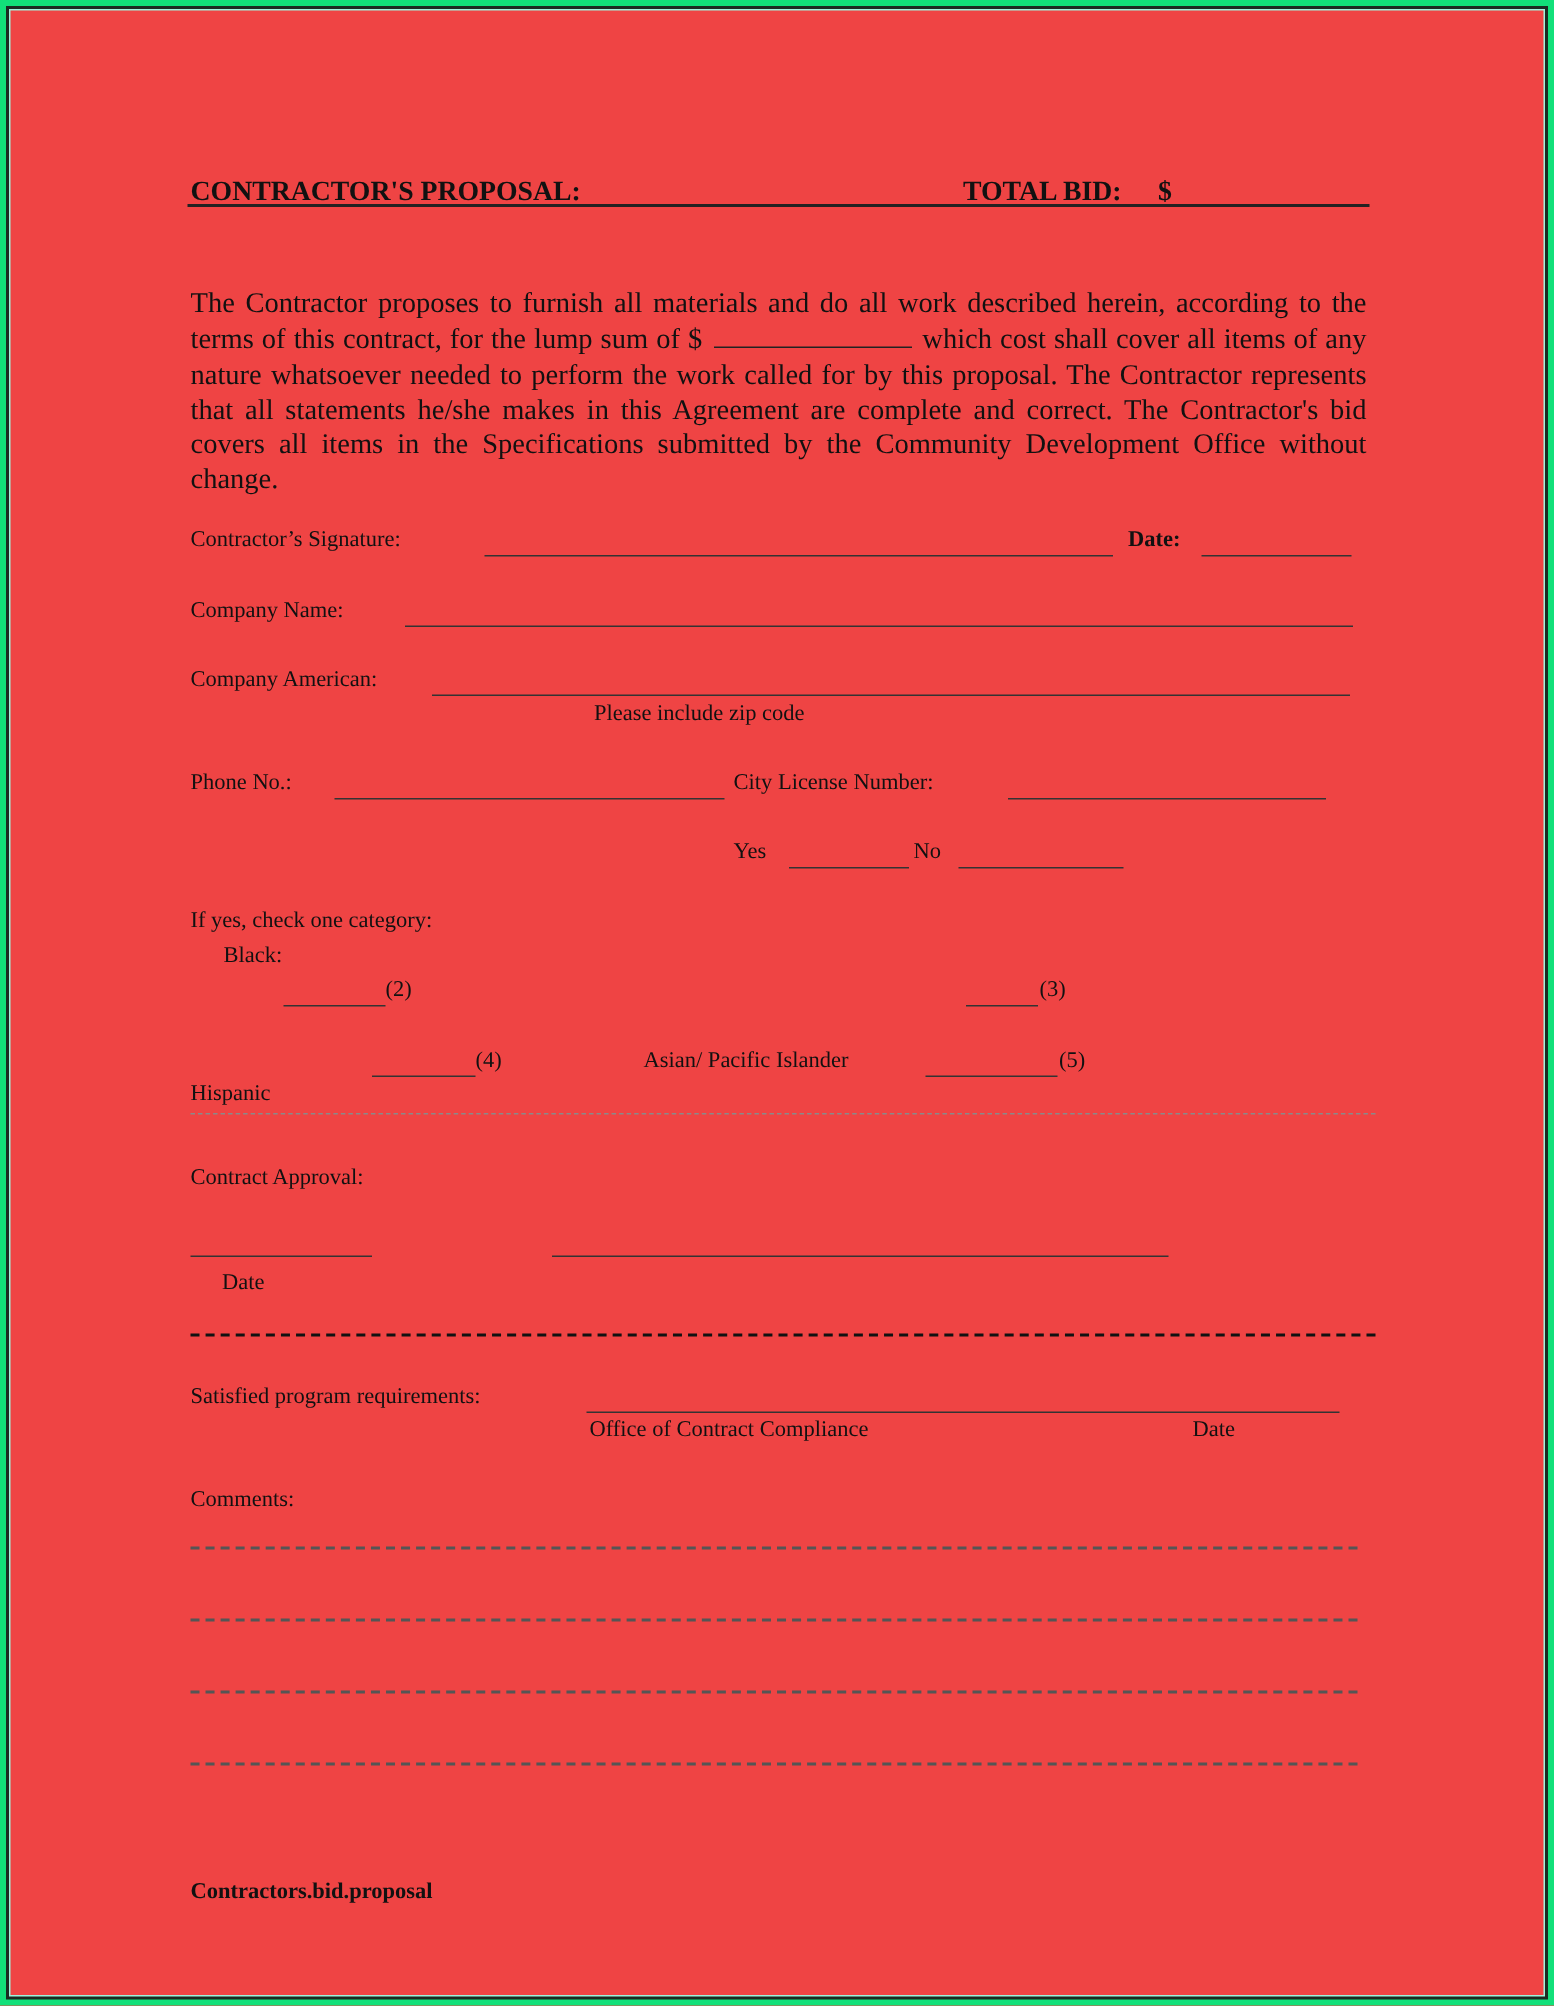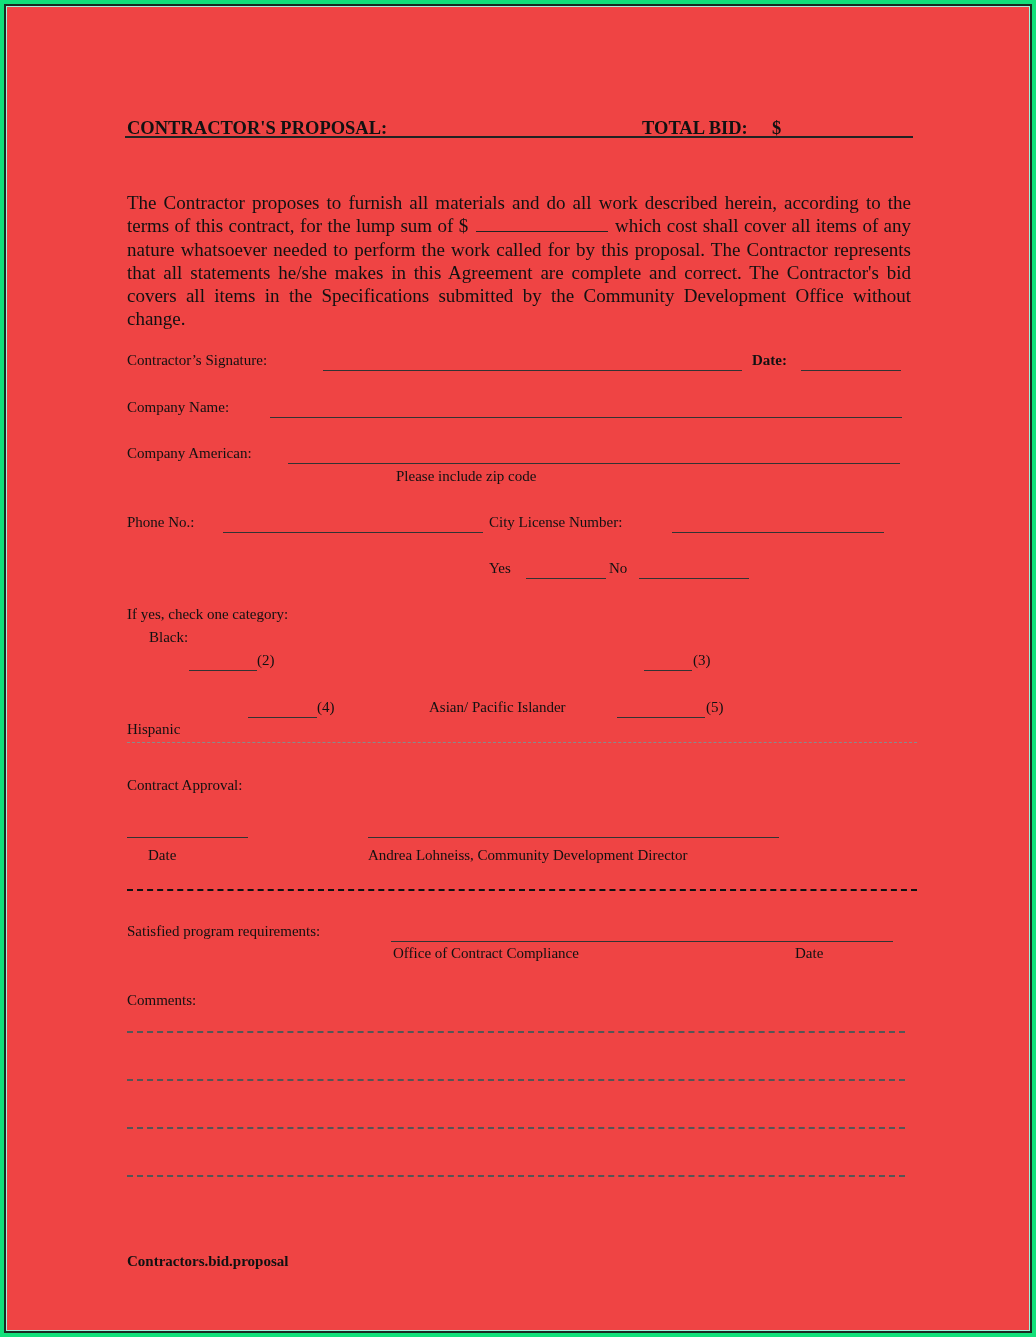--- a/index.html
+++ b/index.html
@@ -108,21 +108,20 @@
       <div class="abs" style="left:422px; top:689px;">Asian/ Pacific Islander</div>
       <div class="line" style="left:610px; top:710px; width:88px;"></div>
       <div class="abs" style="left:699px; top:689px;">(5)</div>
 
       <div class="dash1"></div>
 
       <div class="abs" style="left:120px; top:767px;">Contract Approval:</div>
       <div class="line" style="left:120px; top:830px; width:121px;"></div>
       <div class="line" style="left:361px; top:830px; width:411px;"></div>
       <div class="abs" style="left:141px; top:837px;">Date</div>
-      <div class="abs" style="left:361px; top:837px;">Andrea Lohneiss, Community Development Director</div>
 
       <div class="dash2"></div>
 
       <div class="abs" style="left:120px; top:913px;">Satisfied program requirements:</div>
       <div class="line" style="left:384px; top:934px; width:502px;"></div>
       <div class="abs" style="left:386px; top:935px;">Office of Contract Compliance</div>
       <div class="abs" style="left:788px; top:935px;">Date</div>
 
       <div class="abs" style="left:120px; top:982px;">Comments:</div>
       <div class="cline" style="top:1024px;"></div>

